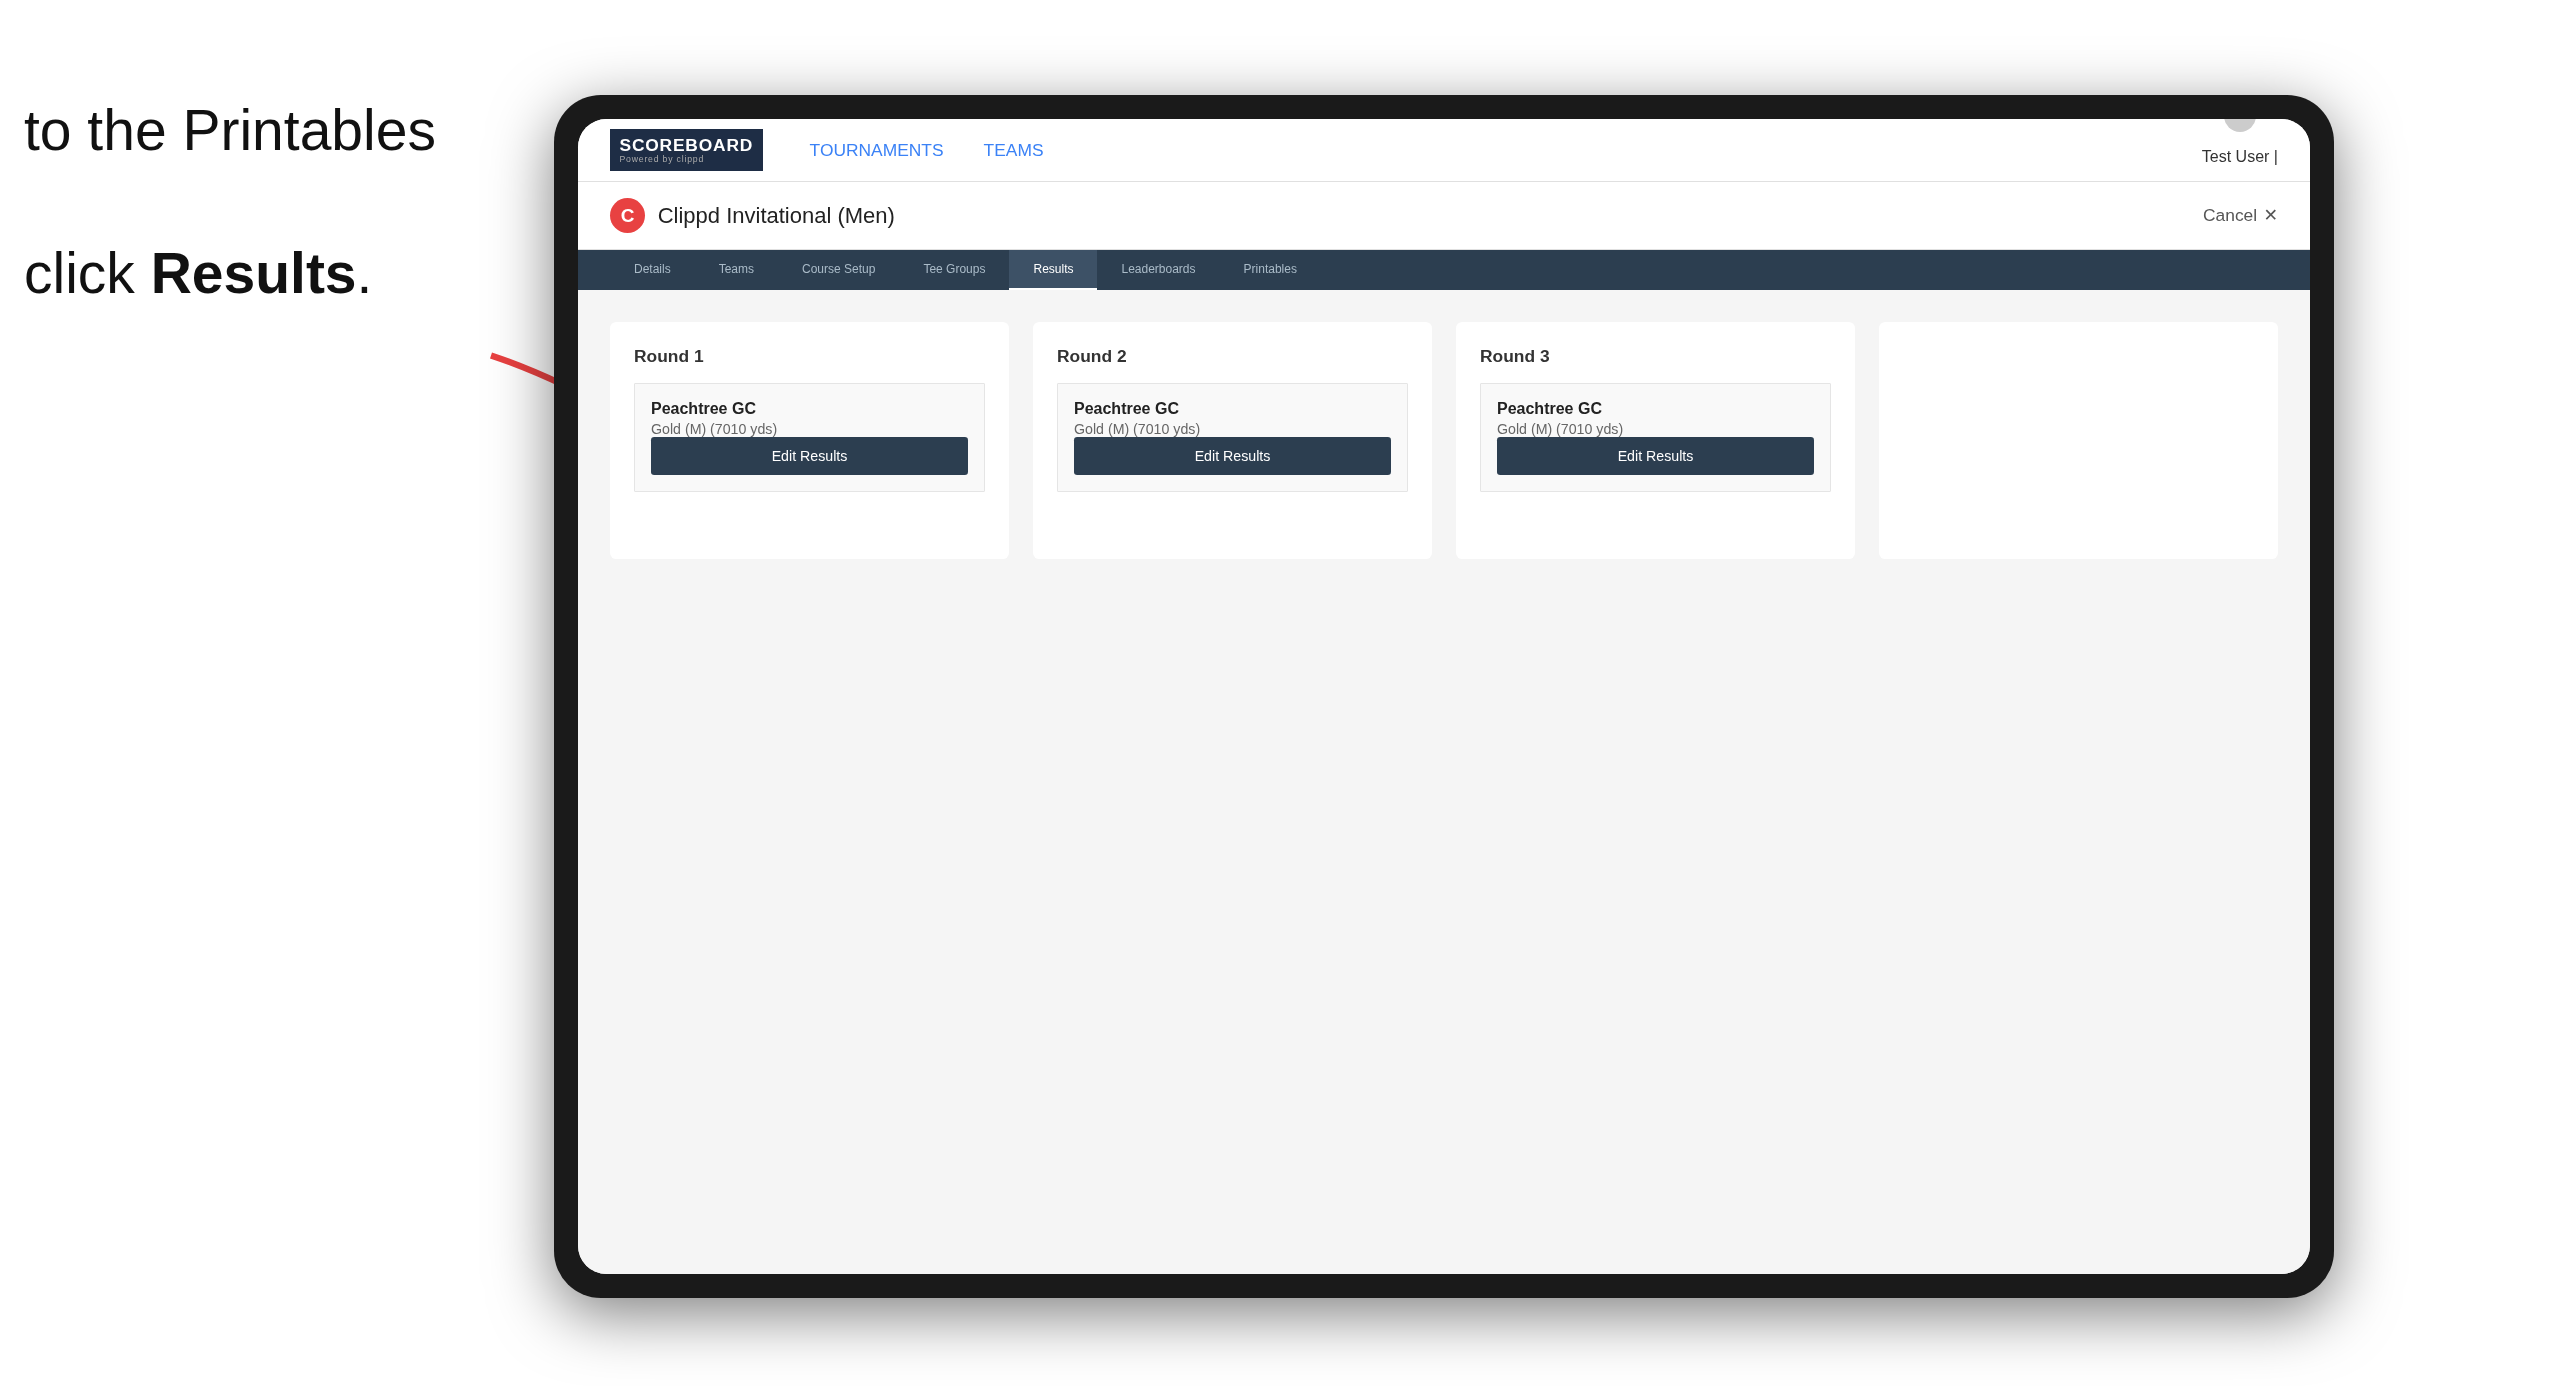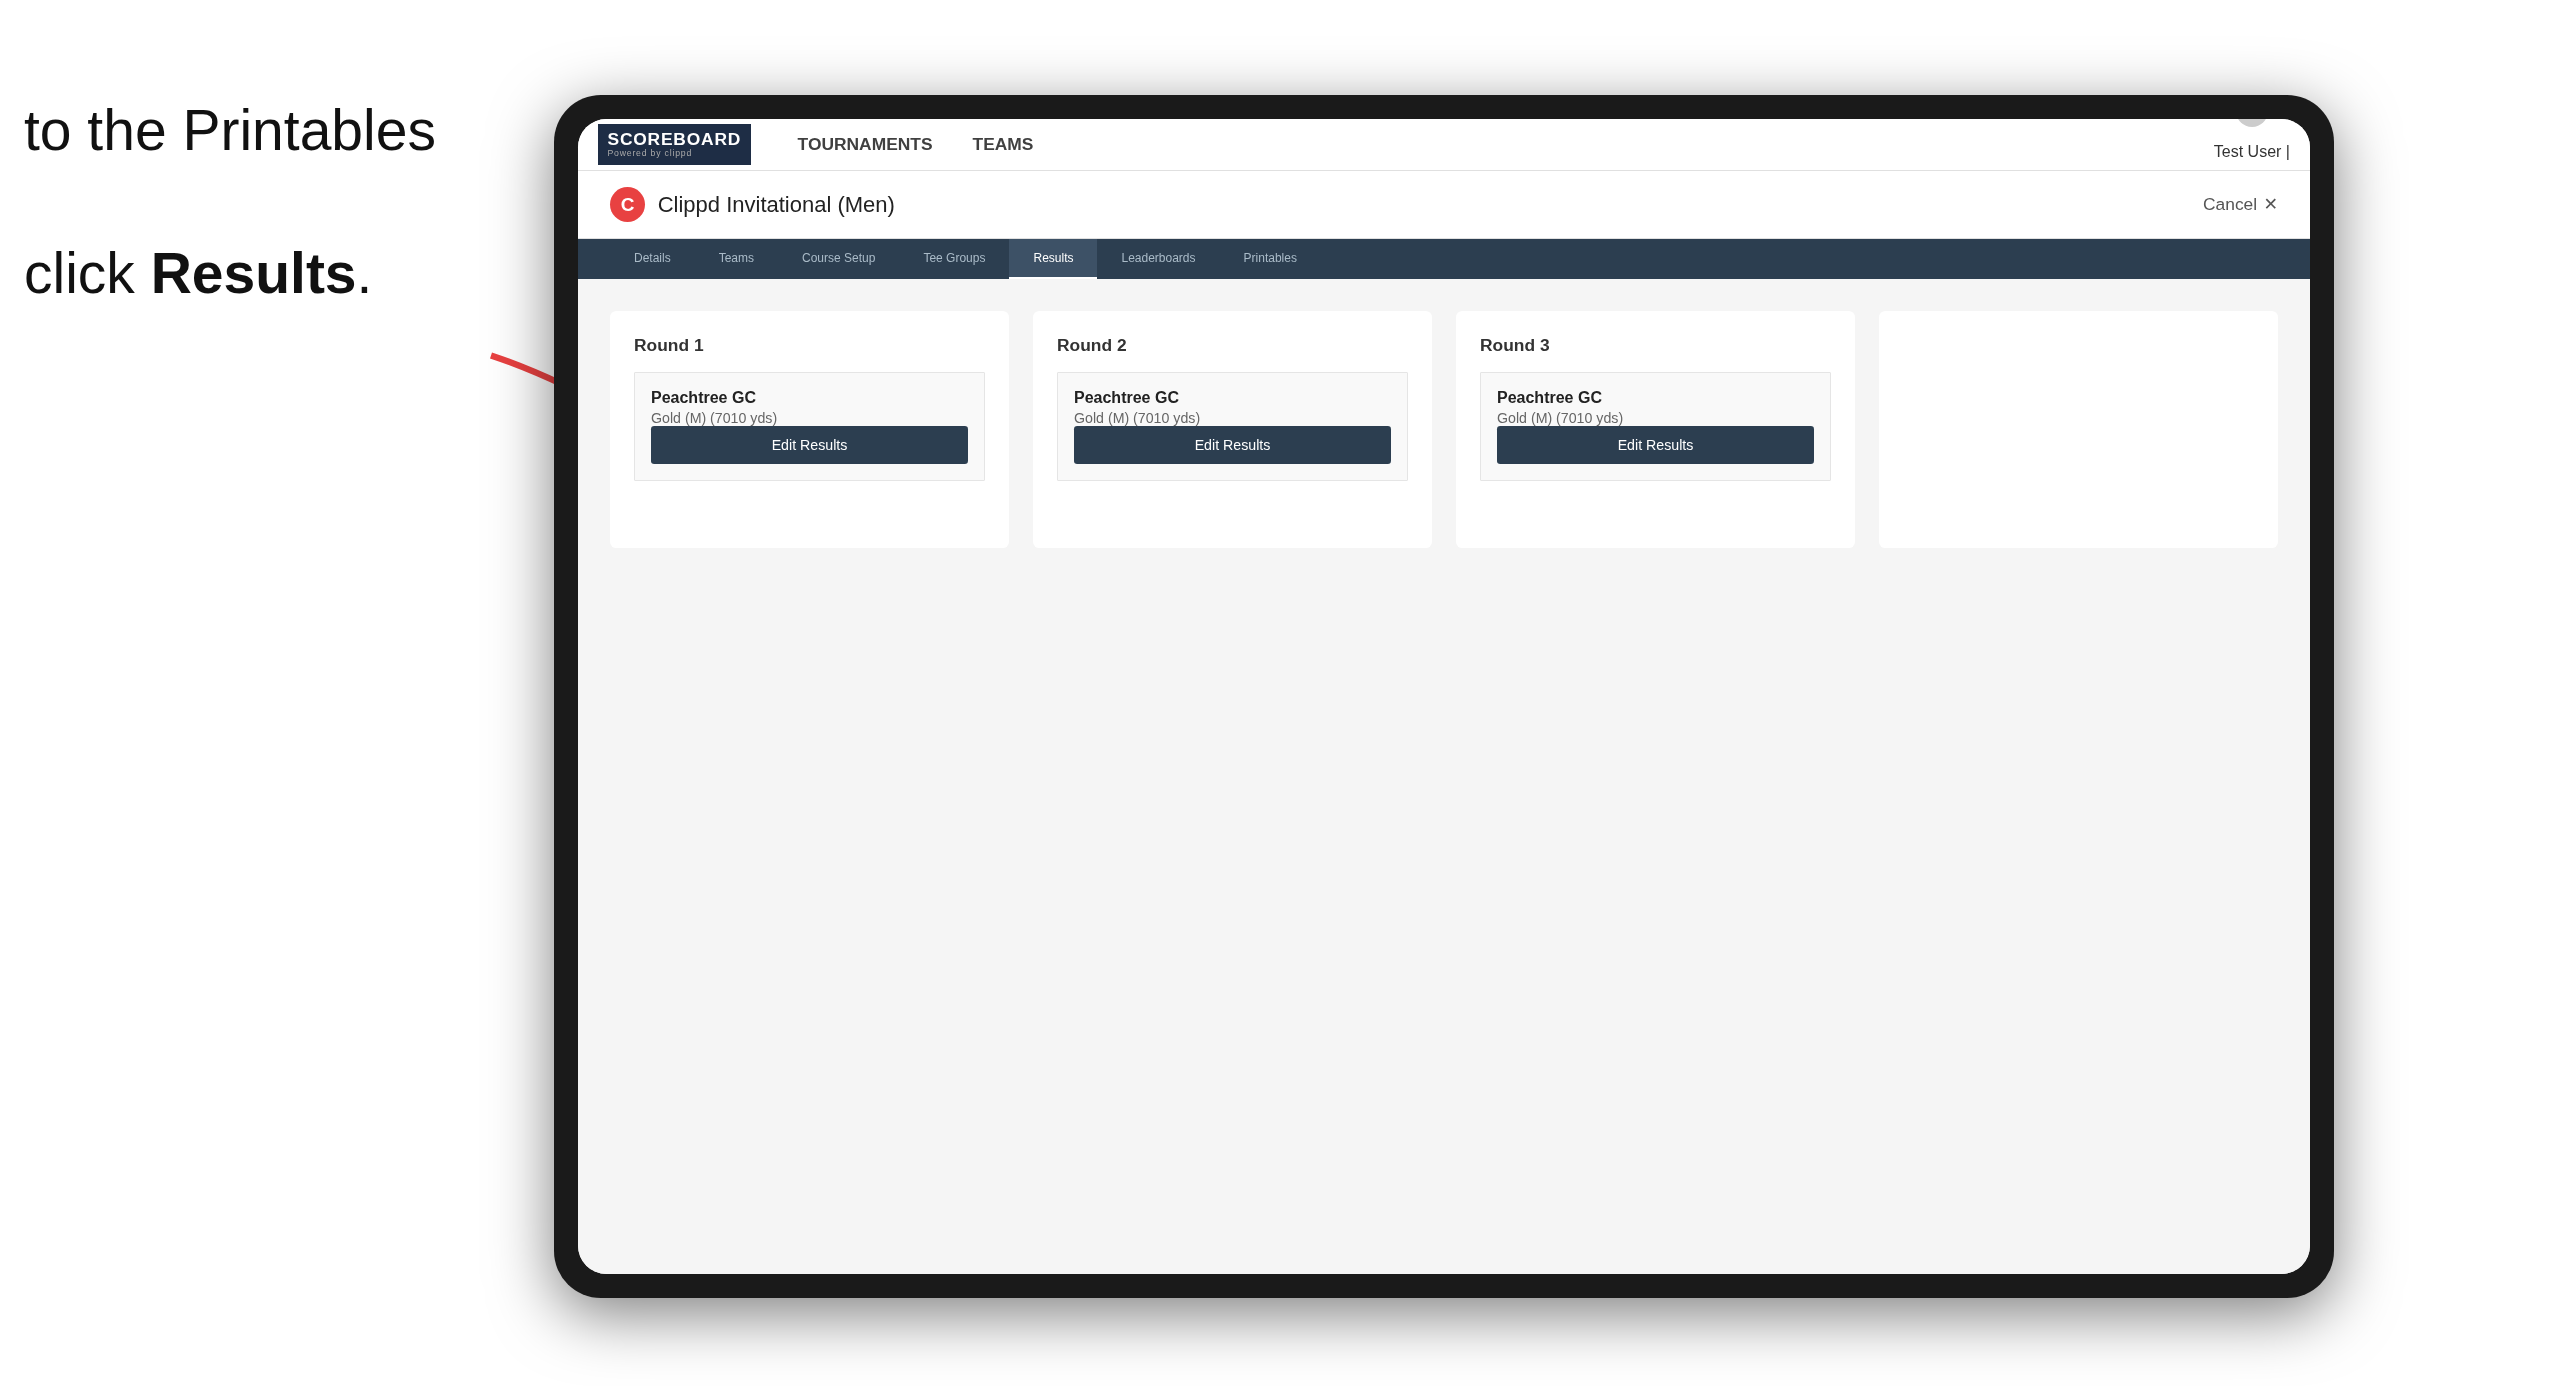--- a/index.html
+++ b/index.html
@@ -53,24 +53,24 @@
       background: #f0f0f0;
       border-radius: 28.5px;
       overflow: hidden;
       display: flex;
       flex-direction: column;
     }
 
     
     .navbar {
       background: #ffffff;
-      height: 52px;
-      display: flex;
-      align-items: center;
-      padding: 0 20px;
+      height: 63px;
+      display: flex;
+      align-items: center;
+      padding: 0 32px;
       border-bottom: 0.8px solid #e0e0e0;
       flex-shrink: 0;
     }
 
     .logo-area {
       display: flex;
       align-items: center;
       margin-right: 47px;
     }
 
@@ -85,23 +85,23 @@
     }
 
     .nav-links {
       display: flex;
       gap: 40px;
       flex: 1;
     }
 
     .nav-link {
       font-size: 17.4px;
-      color: #404040;
+      color: #3b82f6;
       text-decoration: none;
-      font-weight: 700;
+      font-weight: 400;
       cursor: pointer;
     }
 
     .nav-right {
       display: flex;
       align-items: center;
       gap: 16px;
       font-size: 16px;
       color: #333;
       flex-direction: column;

